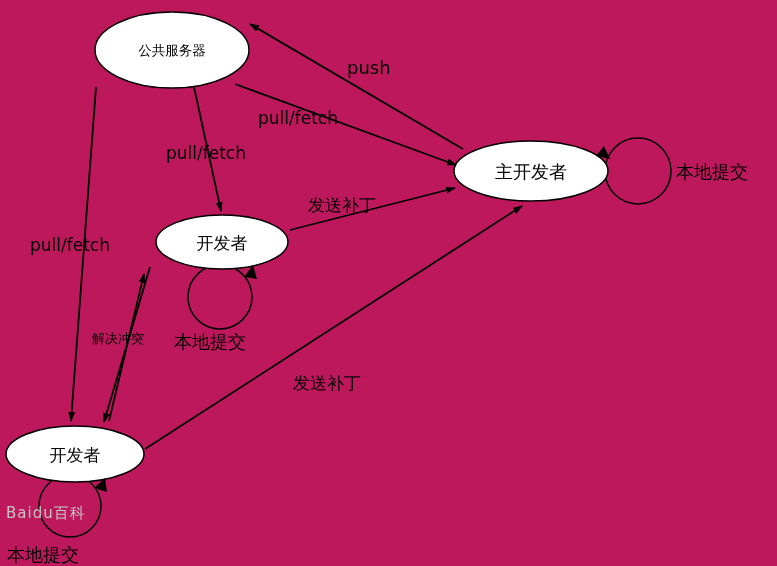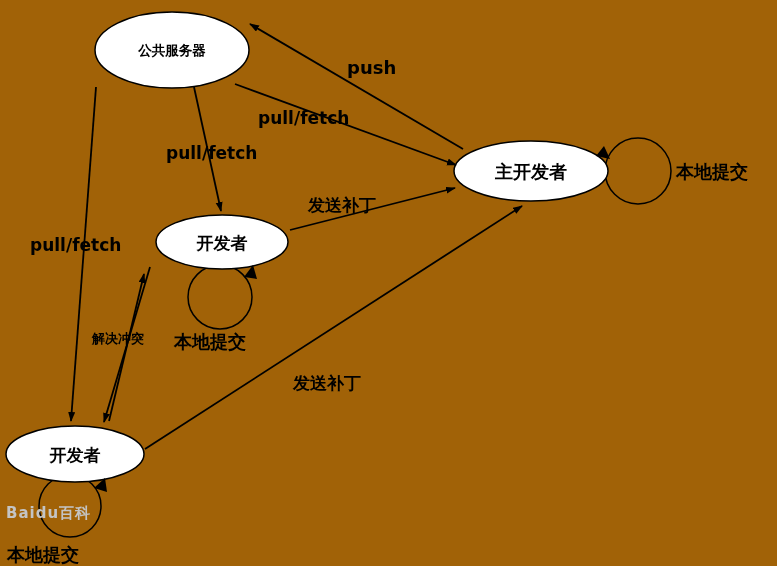--- a/index.html
+++ b/index.html
@@ -4,24 +4,23 @@
 <style>
   html, body {
     margin: 0;
     padding: 0;
     background: #ffffff;
   }
   .stage {
     position: relative;
     width: 777px;
     height: 566px;
-    background: #a16207;
+    background: #be185d;
     overflow: hidden;
     font-family: "DejaVu Sans", "Liberation Sans", sans-serif;
-    font-weight: bold;
   }
   svg text {
     font-family: "DejaVu Sans", "Liberation Sans", sans-serif;
     fill: #000000;
   }
   .node-shape {
     fill: #ffffff;
     stroke: #000000;
     stroke-width: 1.5;
   }

